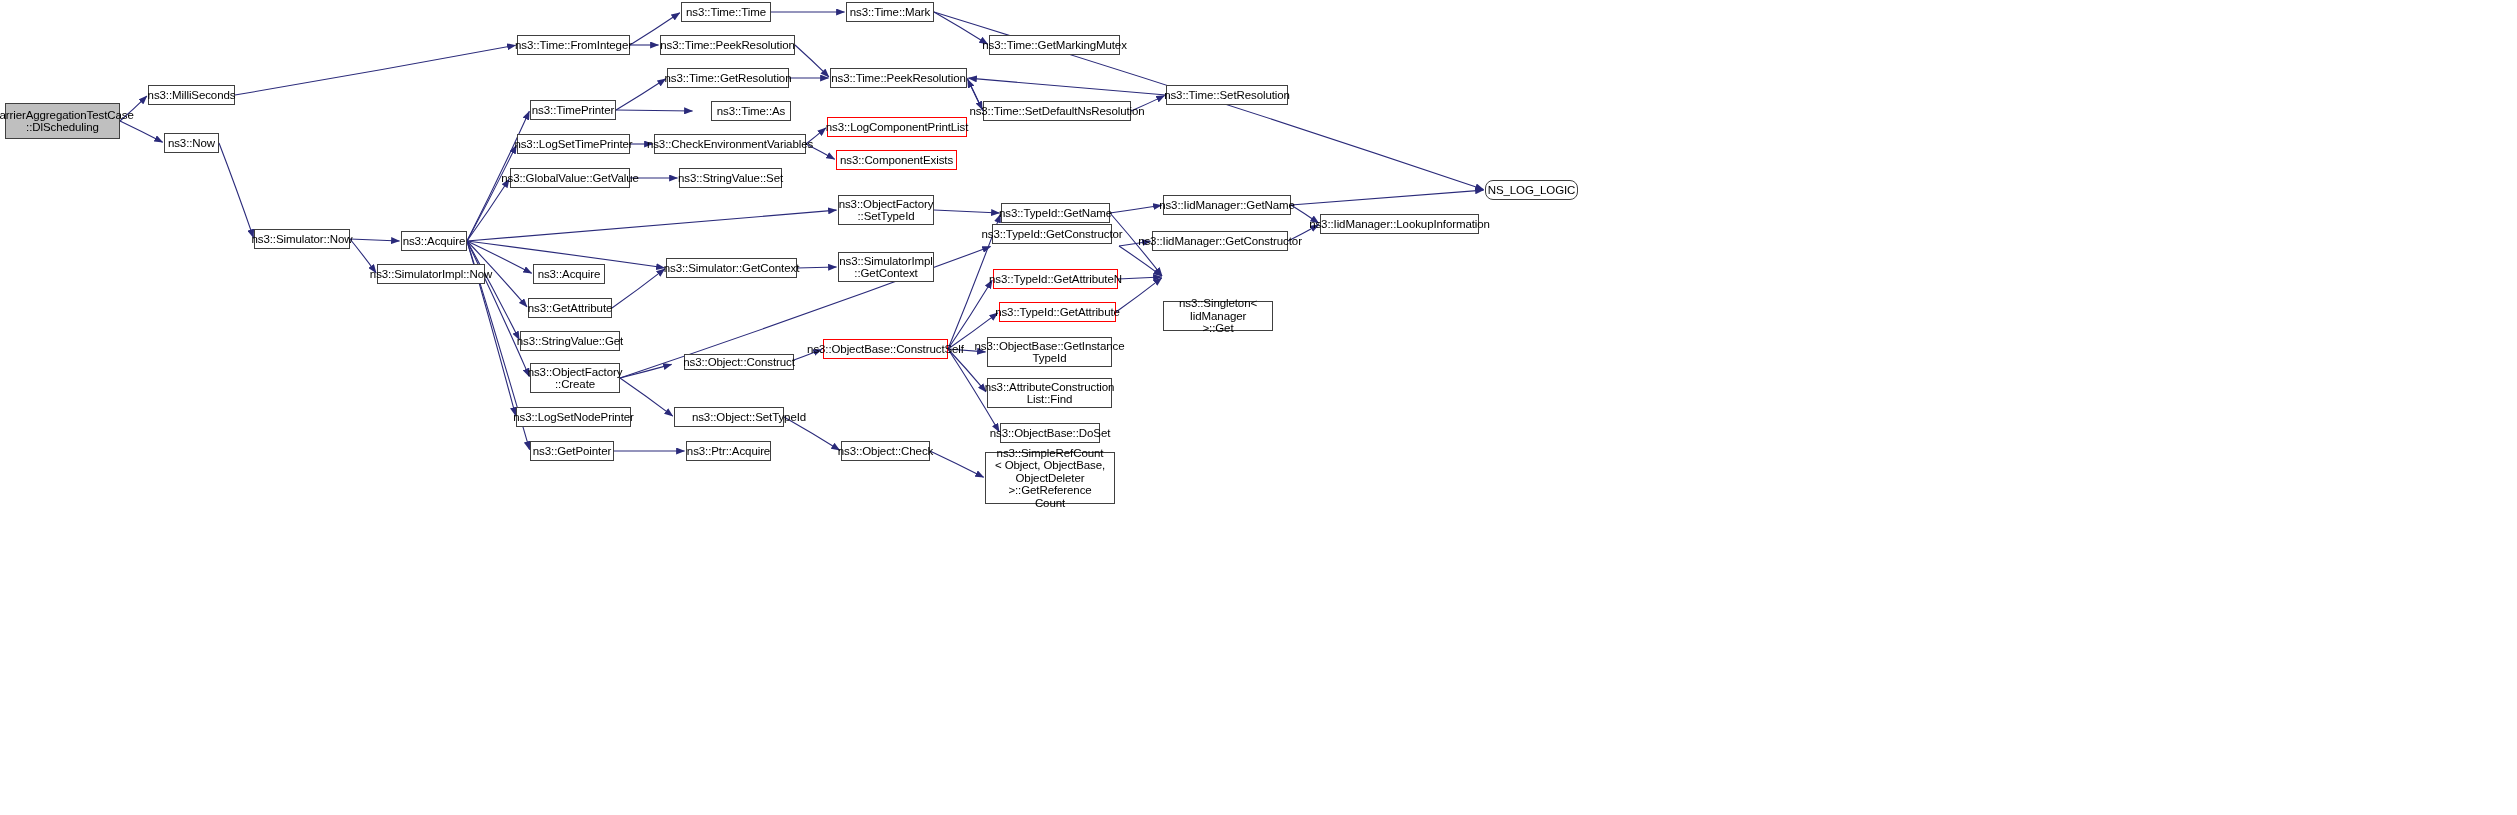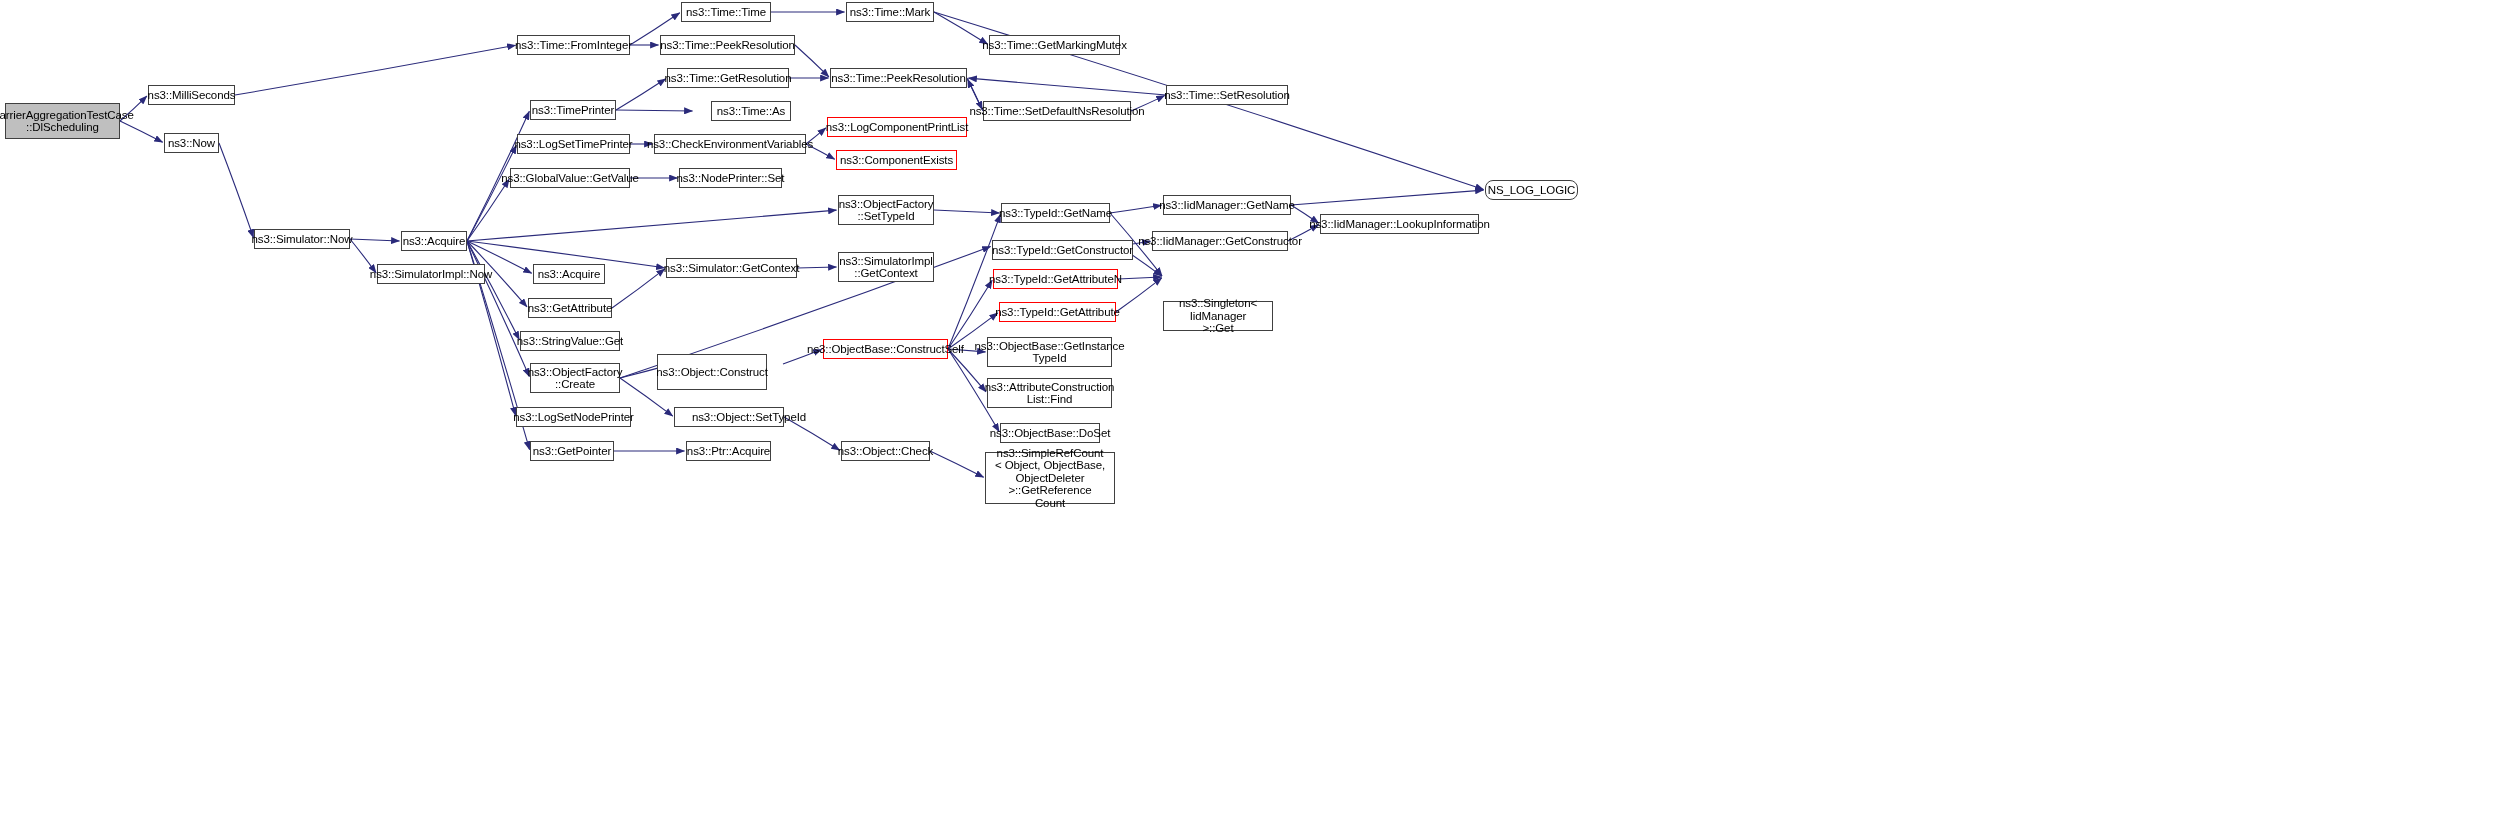--- a/index.html
+++ b/index.html
@@ -113,40 +113,40 @@
       <div class="node" style="left: 528px; top: 298px; width: 84px; height: 20px;">ns3::GetAttribute</div>
       <div class="node" style="left: 520px; top: 331px; width: 100px; height: 20px;">ns3::StringValue::Get</div>
       <div class="node" style="left: 530px; top: 363px; width: 90px; height: 30px;">ns3::ObjectFactory
 ::Create</div>
       <div class="node" style="left: 516px; top: 407px; width: 115px; height: 20px;">ns3::LogSetNodePrinter</div>
       <div class="node" style="left: 530px; top: 441px; width: 84px; height: 20px;">ns3::GetPointer</div>
       <div class="node" style="left: 660px; top: 35px; width: 135px; height: 20px;">ns3::Time::PeekResolution</div>
       <div class="node" style="left: 667px; top: 68px; width: 122px; height: 20px;">ns3::Time::GetResolution</div>
       <div class="node" style="left: 680px; top: 101px; width: 80px; height: 20px; margin-left: 31px;">ns3::Time::As</div>
       <div class="node" style="left: 654px; top: 134px; width: 152px; height: 20px;">ns3::CheckEnvironmentVariables</div>
-      <div class="node" style="left: 679px; top: 168px; width: 103px; height: 20px;">ns3::NodePrinter::Set</div>
+      <div class="node" style="left: 679px; top: 168px; width: 103px; height: 20px;">ns3::StringValue::Set</div>
       <div class="node" style="left: 666px; top: 258px; width: 131px; height: 20px;">ns3::Simulator::GetContext</div>
-      <div class="node" style="left: 657px; top: 354px; width: 110px; height: 36px;">ns3::Object::Construct</div>
+      <div class="node" style="left: 684px; top: 354px; width: 110px; height: 16px;">ns3::Object::Construct</div>
       <div class="node" style="left: 674px; top: 407px; width: 110px; height: 20px; padding-left: 40px;">ns3::Object::SetTypeId</div>
       <div class="node" style="left: 686px; top: 441px; width: 85px; height: 20px;">ns3::Ptr::Acquire</div>
       <div class="node" style="left: 681px; top: 2px; width: 90px; height: 20px;">ns3::Time::Time</div>
       <div class="node" style="left: 830px; top: 68px; width: 137px; height: 20px;">ns3::Time::PeekResolution</div>
       <div class="node red" style="left: 827px; top: 117px; width: 140px; height: 20px;">ns3::LogComponentPrintList</div>
       <div class="node red" style="left: 836px; top: 150px; width: 121px; height: 20px;">ns3::ComponentExists</div>
       <div class="node" style="left: 838px; top: 195px; width: 96px; height: 30px;">ns3::ObjectFactory
 ::SetTypeId</div>
       <div class="node" style="left: 838px; top: 252px; width: 96px; height: 30px;">ns3::SimulatorImpl
 ::GetContext</div>
       <div class="node red" style="left: 823px; top: 339px; width: 125px; height: 20px;">ns3::ObjectBase::ConstructSelf</div>
       <div class="node" style="left: 841px; top: 441px; width: 89px; height: 20px;">ns3::Object::Check</div>
       <div class="node" style="left: 846px; top: 2px; width: 88px; height: 20px;">ns3::Time::Mark</div>
       <div class="node" style="left: 989px; top: 35px; width: 131px; height: 20px;">ns3::Time::GetMarkingMutex</div>
       <div class="node" style="left: 983px; top: 101px; width: 148px; height: 20px;">ns3::Time::SetDefaultNsResolution</div>
       <div class="node" style="left: 1001px; top: 203px; width: 109px; height: 20px;">ns3::TypeId::GetName</div>
-      <div class="node" style="left: 992px; top: 240px; width: 141px; height: 20px;">ns3::TypeId::GetConstructor</div>
+      <div class="node" style="left: 992px; top: 224px; width: 120px; height: 20px;">ns3::TypeId::GetConstructor</div>
       <div class="node red" style="left: 993px; top: 269px; width: 125px; height: 20px;">ns3::TypeId::GetAttributeN</div>
       <div class="node red" style="left: 999px; top: 302px; width: 117px; height: 20px;">ns3::TypeId::GetAttribute</div>
       <div class="node" style="left: 987px; top: 337px; width: 125px; height: 30px;">ns3::ObjectBase::GetInstance
 TypeId</div>
       <div class="node" style="left: 987px; top: 378px; width: 125px; height: 30px;">ns3::AttributeConstruction
 List::Find</div>
       <div class="node" style="left: 1000px; top: 423px; width: 100px; height: 20px;">ns3::ObjectBase::DoSet</div>
       <div class="node" style="left: 985px; top: 452px; width: 130px; height: 52px;">ns3::SimpleRefCount
 &lt; Object, ObjectBase,
 ObjectDeleter &gt;::GetReference

